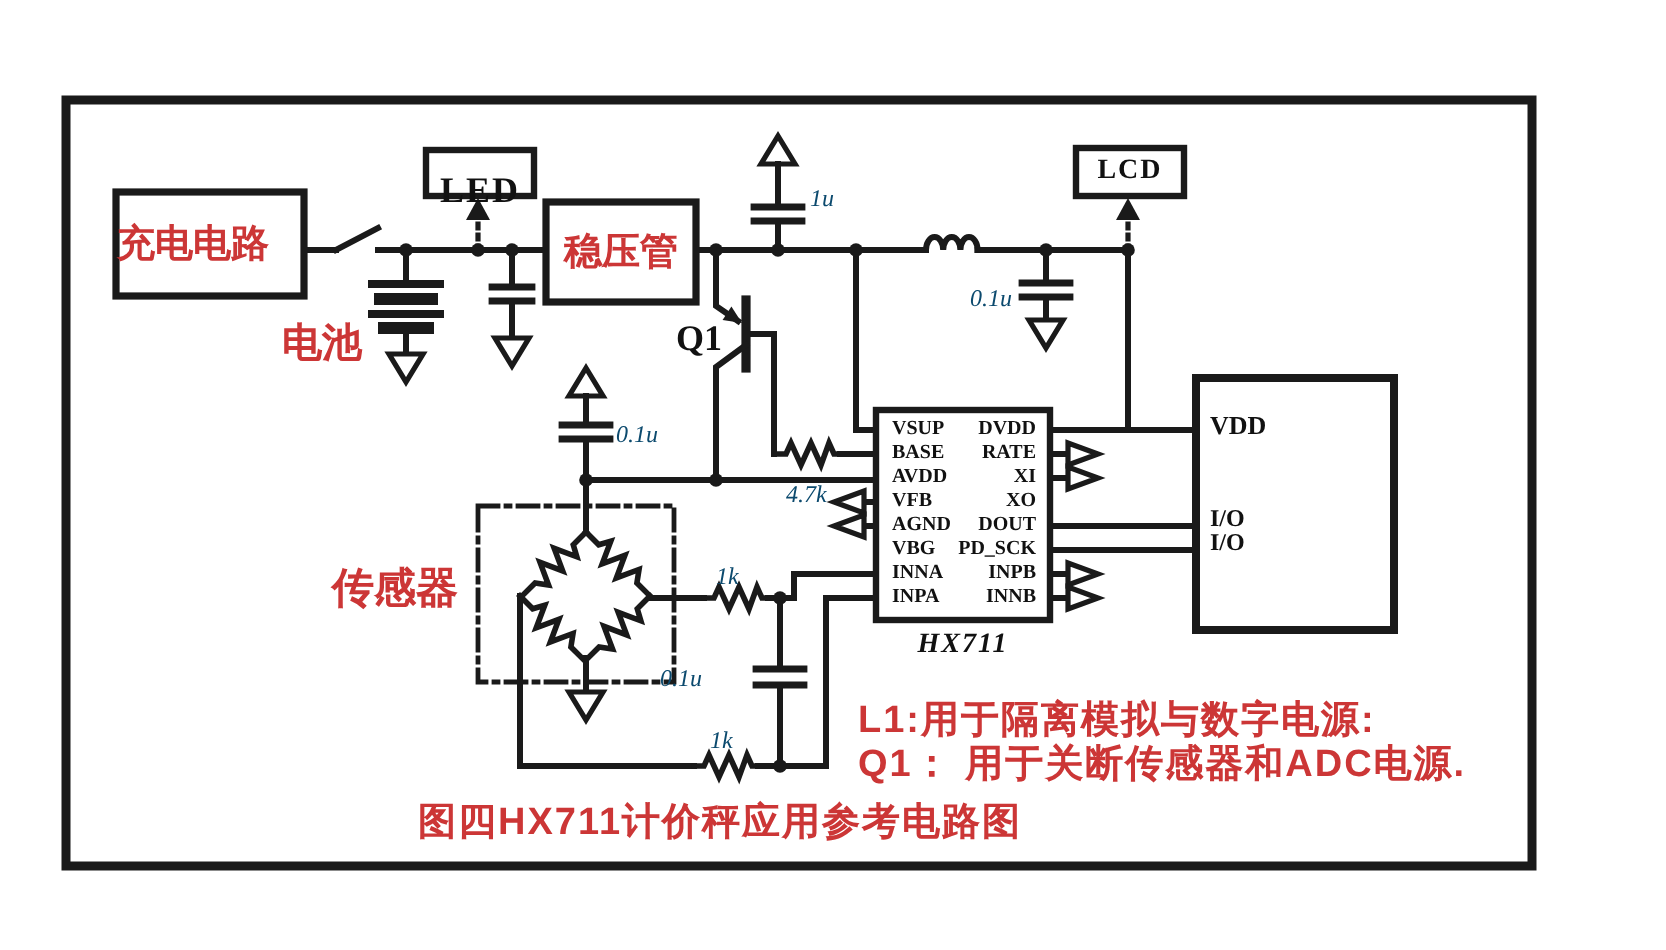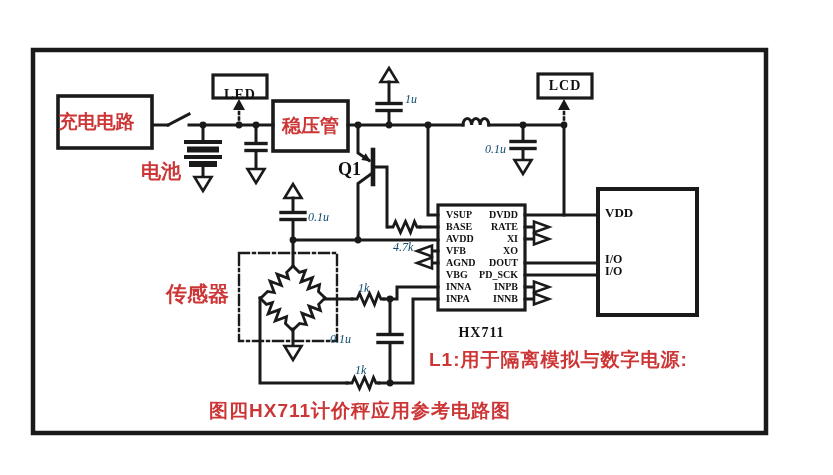--- a/index.html
+++ b/index.html
@@ -203,21 +203,21 @@
 
 <div class="lbl boxlbl cjk red" style="left:58px;top:96px;width:77px;height:52px;font-size:19px;">充电电路</div>
 
 <div class="lbl boxlbl cjk red" style="left:273px;top:101px;width:75px;height:50px;font-size:19px;">稳压管</div>
 
 <div class="lbl cjk red" style="left:141px;top:158px;font-size:20px;">电池</div>
 
 
 <div class="lbl cjk red" style="left:166px;top:280px;font-size:21px;">传感器</div>
 
-<div class="lbl boxlbl serif" style="left:213px;top:75px;width:54px;height:40px;font-size:14px;letter-spacing:1px;">LED</div>
+<div class="lbl boxlbl serif" style="left:213px;top:75px;width:54px;height:40px;font-size:18px;letter-spacing:1px;">LED</div>
 
 <div class="lbl boxlbl serif" style="left:538px;top:74px;width:54px;height:24px;font-size:14px;letter-spacing:1px;">LCD</div>
 
 <div class="lbl serif" style="left:338px;top:159px;font-size:18px;">Q1</div>
 
 <div class="lbl val" style="left:405px;top:92px;">1u</div>
 <div class="lbl val" style="left:485px;top:142px;">0.1u</div>
 <div class="lbl val" style="left:308px;top:210px;">0.1u</div>
 <div class="lbl val" style="left:393px;top:204px;margin-top:36px;">4.7k</div>
 <div class="lbl val" style="left:358px;top:281px;">1k</div>
@@ -238,23 +238,24 @@
   <span>DVDD</span>
   <span>RATE</span>
   <span>XI</span>
   <span>XO</span>
   <span>DOUT</span>
   <span>PD_SCK</span>
   <span>INPB</span>
   <span>INNB</span>
 </div>
 
-<div class="lbl serif" style="left:438px;top:325px;width:87px;text-align:center;font-size:14px;letter-spacing:1px;">HX711</div>
+<div class="lbl serif" style="left:438px;top:315px;width:87px;text-align:center;font-size:14px;letter-spacing:1px;font-style:italic;">HX711</div>
 
 <div class="lbl serif" style="left:605px;top:205px;font-size:13px;">VDD</div>
 <div class="lbl serif" style="left:605px;top:253px;font-size:12px;line-height:12px;">I/O</div>
 <div class="lbl serif" style="left:605px;top:265px;font-size:12px;line-height:12px;">I/O</div>
 
 <div class="lbl cjk red" style="left:429px;top:347px;font-size:19px;letter-spacing:1px;">L1:用于隔离模拟与数字电源:</div>
+<div class="lbl cjk red" style="left:429px;top:369px;font-size:19px;letter-spacing:1px;">Q1： 用于关断传感器和ADC电源.</div>
 
 <div class="lbl cjk red" style="left:209px;top:398px;font-size:19px;letter-spacing:1px;">图四HX711计价秤应用参考电路图</div>
 
 </div>
 
 </body></html>

